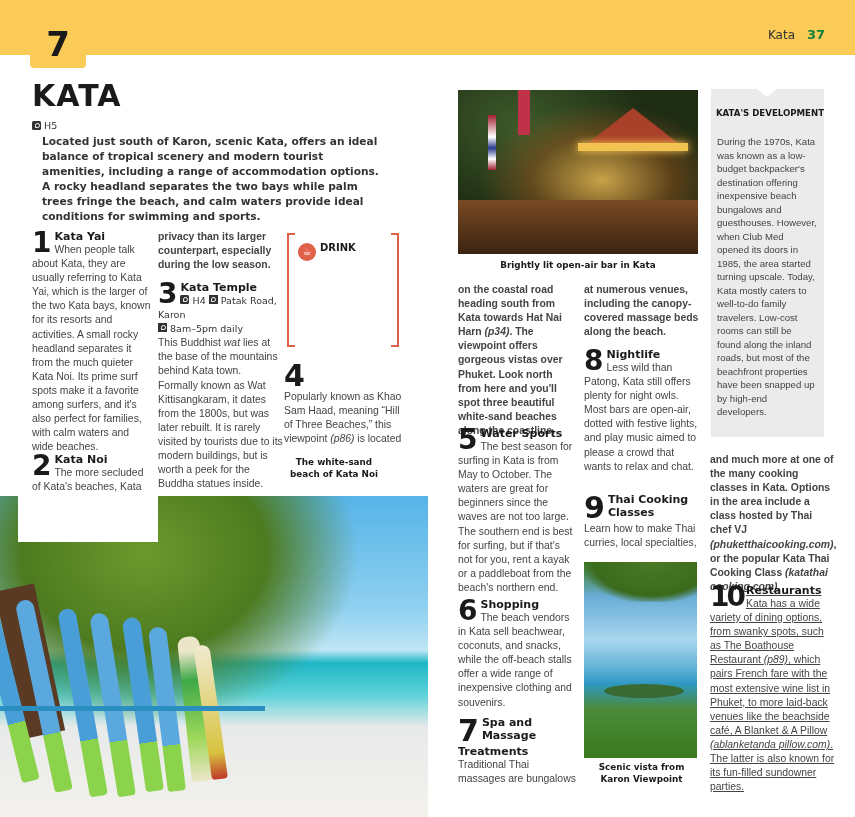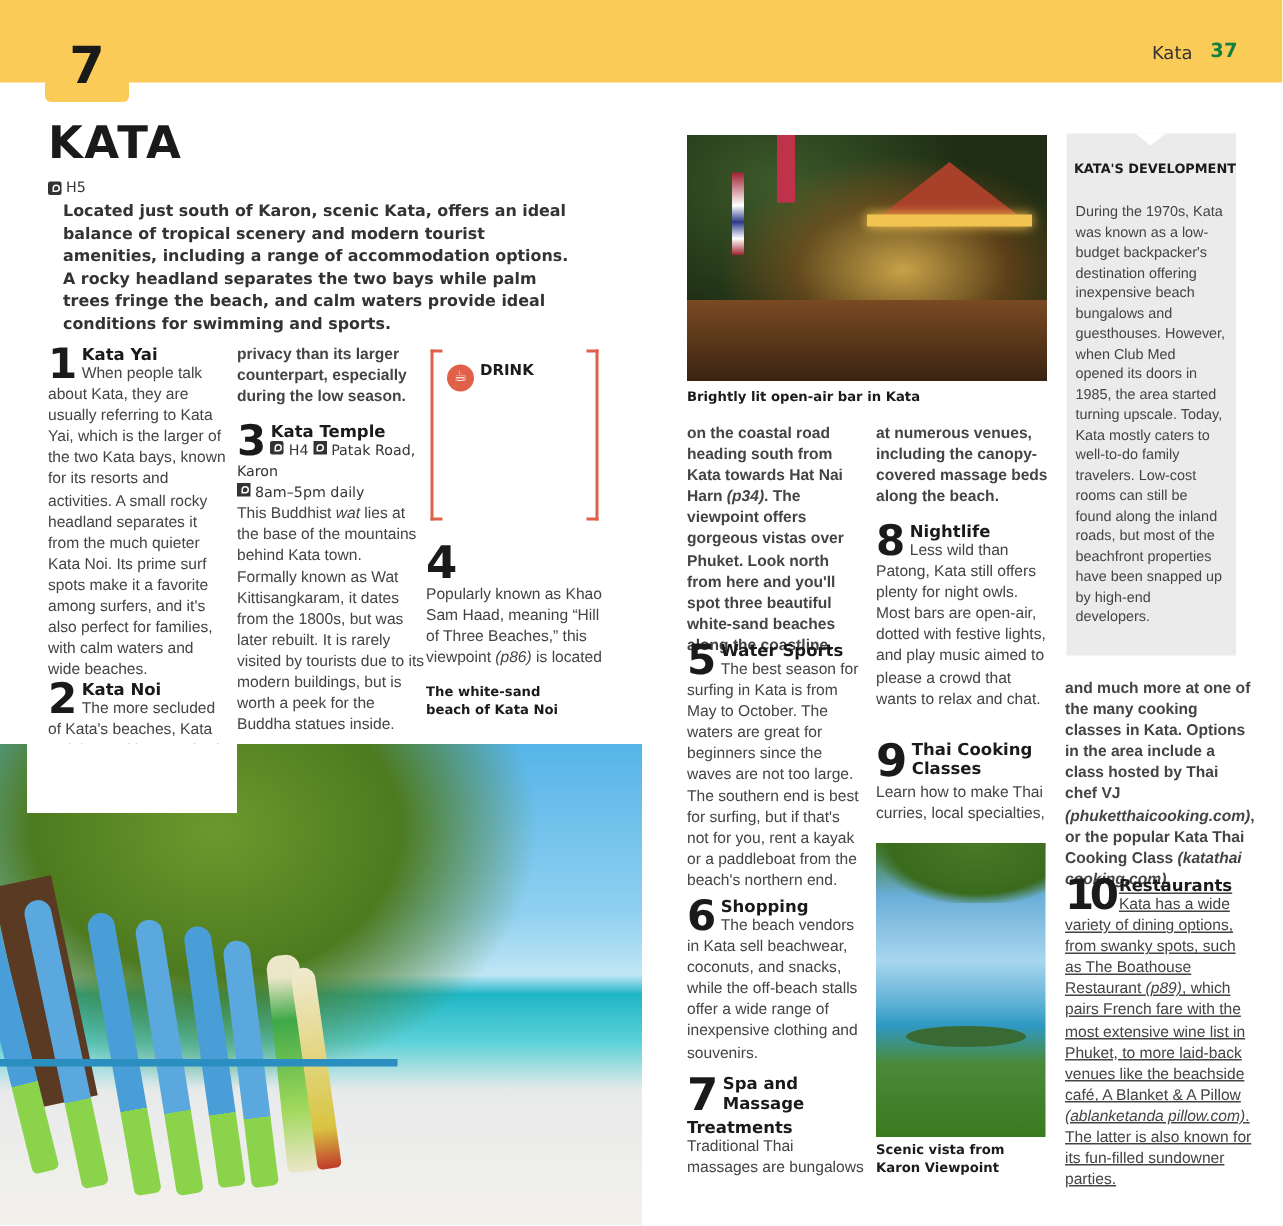--- a/index.html
+++ b/index.html
@@ -25,21 +25,21 @@
     .entry i { font-style: italic; }
     .cont { position: absolute; font-family: "Liberation Sans", sans-serif; font-size: 10.4px; line-height: 14.1px; color: #444; font-weight: bold; }
 
     .drink-box { position: absolute; left: 287px; top: 233px; width: 112px; height: 114px; }
     .drink-box .brk-l { position: absolute; left: 0; top: 0; width: 8px; height: 114px; border: 2px solid #e0604a; border-right: none; }
     .drink-box .brk-r { position: absolute; right: 0; top: 0; width: 8px; height: 114px; border: 2px solid #e0604a; border-left: none; }
     .drink-icon { position: absolute; left: 11px; top: 10px; width: 18px; height: 18px; border-radius: 50%; background: #e0604a; color: #fff; font-size: 10px; text-align: center; line-height: 18px; }
     .drink-label { position: absolute; left: 33px; top: 9px; font: bold 10px "DejaVu Sans", sans-serif; color: #1a1a1a; }
     .drink-text { position: absolute; left: 11px; top: 21px; width: 95px; font: 8.8px "DejaVu Sans", sans-serif; line-height: 12.3px; color: #555; text-indent: 22px; }
 
-    .caption { position: absolute; font: bold 8.8px "DejaVu Sans", sans-serif; color: #1a1a1a; line-height: 12px; }
+    .caption { position: absolute; font: bold 8.8px "DejaVu Sans", sans-serif; color: #1a1a1a; line-height: 12px; text-align: center; }
 
     .photo { position: absolute; overflow: hidden; }
     .photo-bar { left: 458px; top: 90px; width: 240px; height: 164px;
       background:
         radial-gradient(ellipse at 60% 55%, rgba(255,200,90,0.75) 0%, rgba(180,90,30,0.4) 35%, rgba(0,0,0,0) 60%),
         radial-gradient(ellipse at 25% 20%, #3d5a2a 0%, #1e2d14 50%),
         linear-gradient(#243018, #4a2e14 60%, #2a1a0c);
     }
     .photo-bar .roof { position: absolute; left: 130px; top: 18px; width: 0; height: 0; border-left: 45px solid transparent; border-right: 45px solid transparent; border-bottom: 35px solid #a8402a; }
     .photo-bar .roof2 { position: absolute; left: 120px; top: 53px; width: 110px; height: 8px; background: #f2c350; box-shadow: 0 0 8px #ffcc55; }

